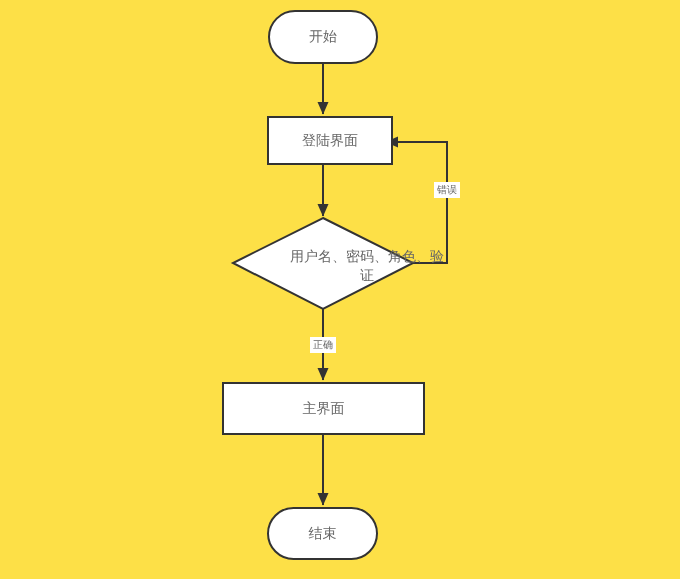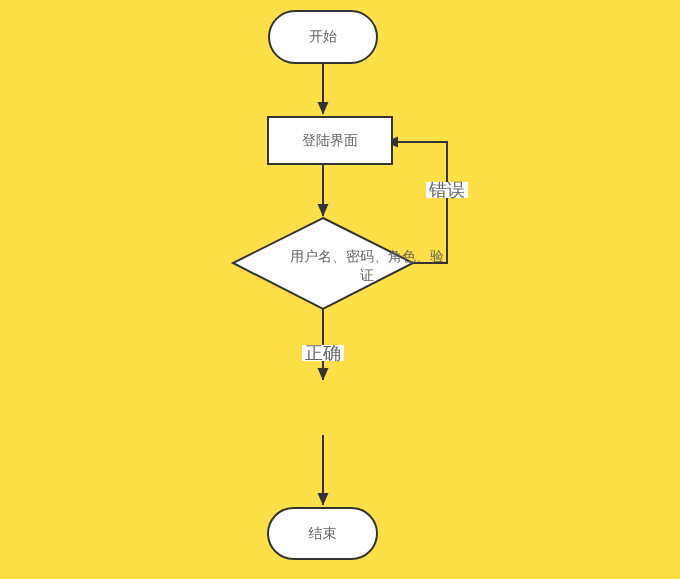--- a/index.html
+++ b/index.html
@@ -36,21 +36,21 @@
     font-size: 14px;
     line-height: 19px;
     text-align: center;
     margin-left: 44px;
   }
   .edge-label {
     position: absolute;
     transform: translateX(-50%);
     background: #ffffff;
     color: #666666;
-    font-size: 18px;
+    font-size: 10px;
     line-height: 16px;
     padding: 0 3px;
     white-space: nowrap;
   }
 </style>
 </head>
 <body>
 
 <div id="canvas">
 
@@ -73,21 +73,24 @@
   <div class="node stadium" style="left:268px; top:10px; width:110px; height:54px;">
     <span>开始</span>
   </div>
 
   <div class="node" style="left:259px; top:116px; width:126px; height:49px;margin-left:8px;">
     <span>登陆界面</span>
   </div>
 
   <div class="diamond-label">用户名、密码、角色、验证</div>
 
+  <div class="node" style="left:222px; top:382px; width:203px; height:53px;">
+    <span>主界面</span>
+  </div>
 
   <div class="node stadium" style="left:267px; top:507px; width:111px; height:53px;">
     <span>结束</span>
   </div>
 
-  <span class="edge-label" style="left:323px; top:337px;margin-top:8px;">正确</span>
+  <span class="edge-label" style="left:323px; top:337px;">正确</span>
   <span class="edge-label" style="left:447px; top:182px;">错误</span>
 
 </div>
 
 </body></html>

